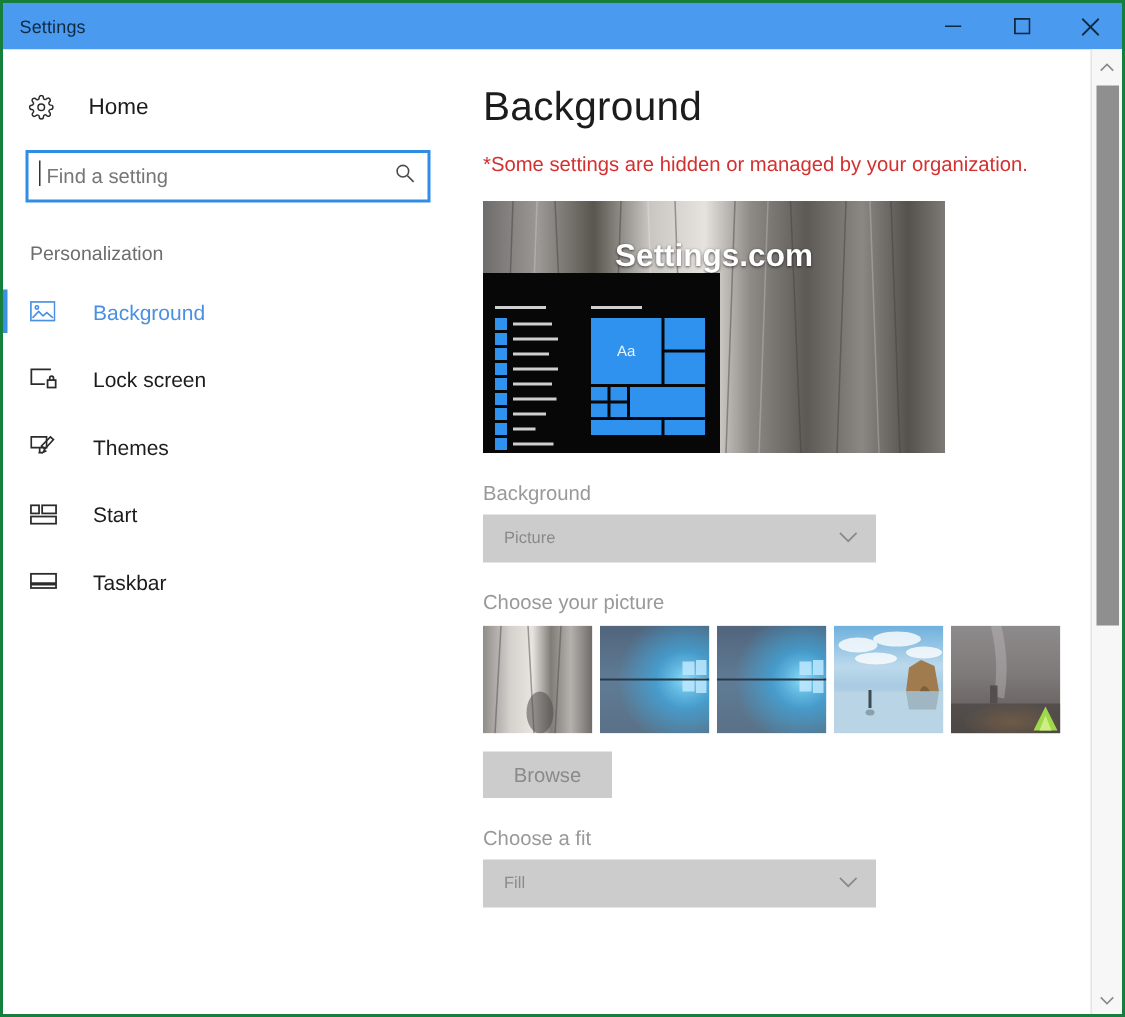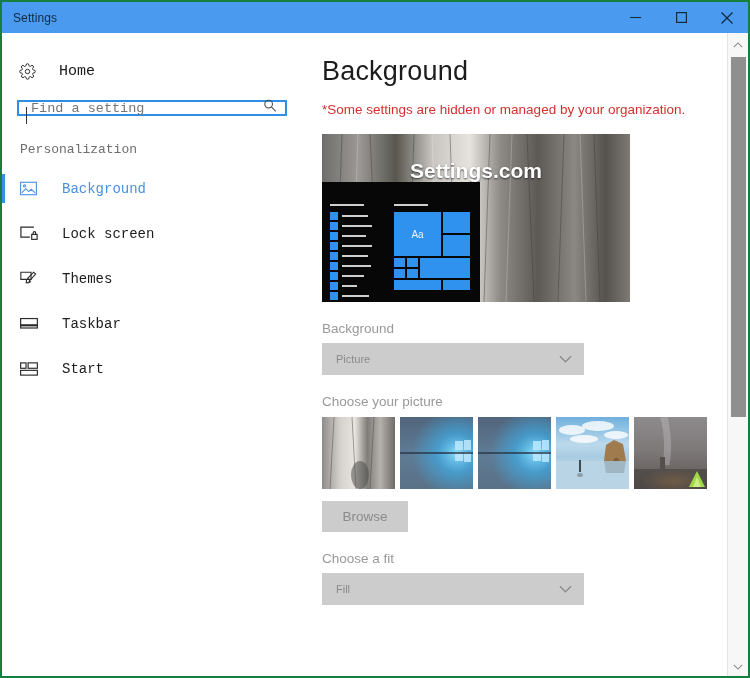--- a/index.html
+++ b/index.html
@@ -38,34 +38,33 @@
     width: 46px; height: 31px;
     display: flex; align-items: center; justify-content: center;
     color: #102a40;
   }
 
   
   .sidebar {
     position: absolute; left: 0; top: 31px;
     width: 310px; height: 646px;
     background: #ffffff;
-    font-family: Liberation Mono, monospace;
   }
   .home-row {
     display: flex; align-items: center;
     height: 34px; margin-top: 21px; padding-left: 17px;
   }
   .home-icon { width: 20px; display: flex; align-items: center; justify-content: flex-start; }
   .home-label {
     margin-left: 20px; font-size: 15px; color: #1a1a1a;
   }
   .searchbox {
     position: relative;
     margin: 12px 0 0 15px;
-    width: 270px; height: 16px;
+    width: 270px; height: 35px;
     border: 2px solid #2f8de4;
     background: #fff;
     display: flex; align-items: center;
   }
   .search-caret {
     position: absolute; left: 7px; top: 5px;
     width: 1px; height: 17px; background: #333;
   }
   .search-ph {
     margin-left: 12px;
@@ -293,38 +292,38 @@
             <path d="M11.6 10.6L18.4 3.2 16 1l-7 7.2z" fill="none"></path>
             <path d="M11.6 10.6l-1.3 2.6 2.6-1.2"></path>
           </svg>
         </span>
         <span class="nav-label">Themes</span>
       </div>
 
       <div class="nav-item">
 
         <span class="nav-ico">
-          <svg width="18" height="13" viewBox="0 0 20 14" fill="none" stroke="currentColor" stroke-width="1.3">
-            <rect x="0.7" y="1.5" width="18.6" height="10.5"></rect>
-            <line x1="0.7" y1="9" x2="19.3" y2="9" stroke-width="2.4"></line>
-          </svg>
-        </span>
-        <span class="nav-label">Taskbar</span>
-      </div>
-
-      <div class="nav-item">
-
-        <span class="nav-ico">
           <svg width="18" height="14" viewBox="0 0 20 15" fill="none" stroke="currentColor" stroke-width="1.3">
             <rect x="0.7" y="0.7" width="6" height="6"></rect>
             <rect x="9" y="0.7" width="10.3" height="6"></rect>
             <rect x="0.7" y="9" width="18.6" height="5.3"></rect>
           </svg>
         </span>
         <span class="nav-label">Start</span>
+      </div>
+
+      <div class="nav-item">
+
+        <span class="nav-ico">
+          <svg width="18" height="13" viewBox="0 0 20 14" fill="none" stroke="currentColor" stroke-width="1.3">
+            <rect x="0.7" y="1.5" width="18.6" height="10.5"></rect>
+            <line x1="0.7" y1="9" x2="19.3" y2="9" stroke-width="2.4"></line>
+          </svg>
+        </span>
+        <span class="nav-label">Taskbar</span>
       </div>
 
     </div>
   </div>
 
   <div class="main">
 
     <h1 class="page-title">Background</h1>
 
     <div class="warning">*Some settings are hidden or managed by your organization.</div>

